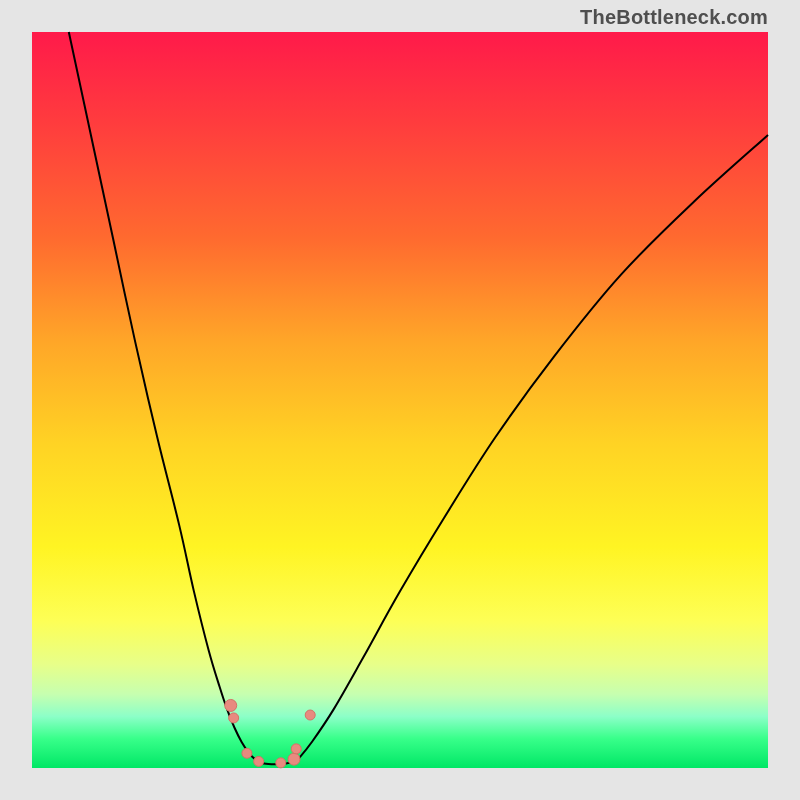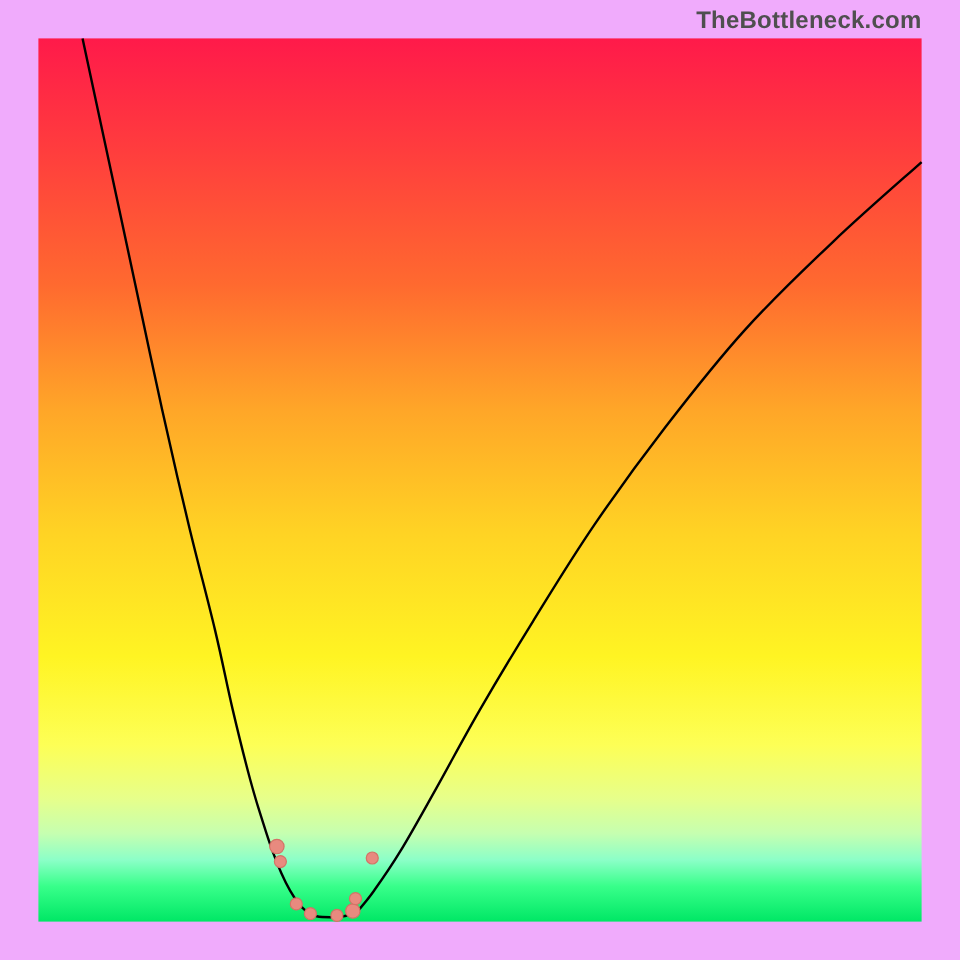--- a/index.html
+++ b/index.html
@@ -9,21 +9,21 @@
     height: 800px;
     background: #000;
     overflow: hidden;
   }
   .frame {
     position: absolute;
     top: 0;
     left: 0;
     width: 800px;
     height: 800px;
-    background: #f0abfc;
+    background: #e5e5e5;
   }
   .plot-area {
     position: absolute;
     background: linear-gradient(to bottom,
       #ff1a4a 0%,
       #ff3b3e 12%,
       #ff6a2f 28%,
       #ffa628 42%,
       #ffd324 56%,
       #fff423 70%,

